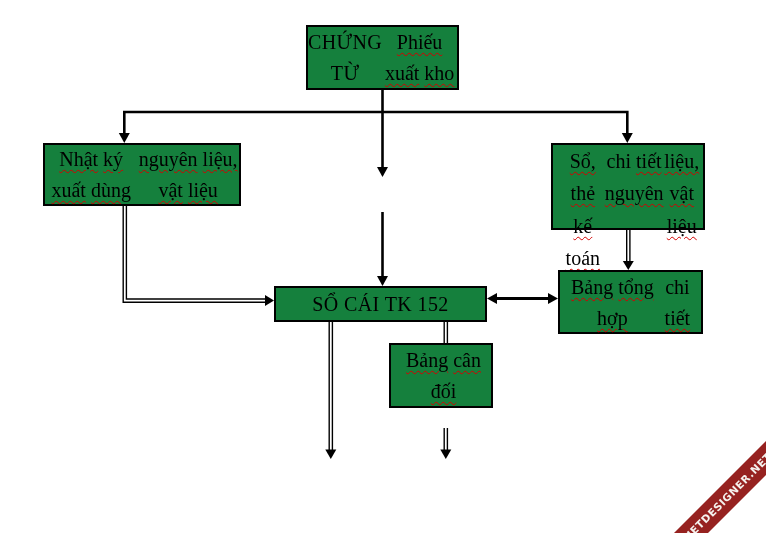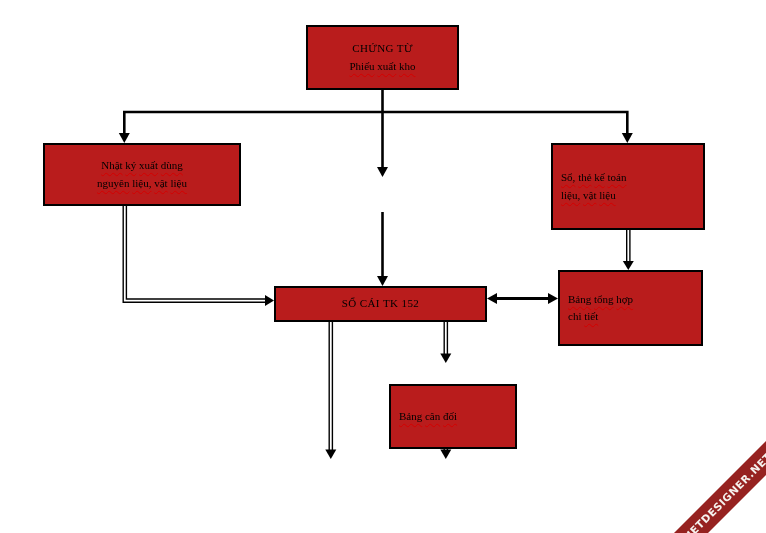--- a/index.html
+++ b/index.html
@@ -6,25 +6,25 @@
   #canvas{
     position:relative;width:766px;height:533px;overflow:hidden;
     background:var(--background,#fff);color:#000;
     font-family:"Liberation Serif","DejaVu Serif",serif;
   }
   #wires{position:absolute;left:0;top:0;width:766px;height:533px;}
   .ln{stroke:var(--line,#000);fill:none;}
   .hd{fill:var(--line,#000);stroke:none;}
   .box{
     position:absolute;box-sizing:border-box;border:2px solid var(--line,#000);
-    background:#b91c1c;display:flex;flex-direction:column;justify-content:center;
-    font-size:11px;line-height:1.55;
+    background:#15803d;display:flex;flex-direction:row;justify-content:center;
+    font-size:20px;line-height:1.55;
   }
   .center{align-items:center;text-align:center;}
-  .leftal{align-items:flex-start;text-align:left;padding-left:8px;padding-right:3px;}
+  .leftal{align-items:flex-start;text-align:center;padding-left:8px;padding-right:3px;}
   .hdr{letter-spacing:.4px;}
   .tall{line-height:1.62;}
   .wv{
     text-decoration-line:underline;text-decoration-style:wavy;
     text-decoration-color:var(--spell-underline,#d40000);
     text-decoration-thickness:1px;text-underline-offset:3px;
   }
   .ribbon{
     position:absolute;right:-50px;bottom:23px;width:180px;height:24px;
     background:var(--ribbon,#962220);transform:rotate(-45deg);
@@ -97,33 +97,34 @@
   </div>
 
   <div class="box center" style="left:43px;top:143px;width:198px;height:63px">
     <div><span class="wv">Nhật</span> <span class="wv">ký</span> <span class="wv">xuất</span> <span class="wv">dùng</span></div>
     <div><span class="wv">nguyên</span> <span class="wv">liệu,</span> <span class="wv">vật</span> <span class="wv">liệu</span></div>
   </div>
 
 
   <div class="box leftal tall" style="left:551px;top:143px;width:154px;height:87px">
     <div><span class="wv">Sổ,</span> <span class="wv">thẻ</span> <span class="wv">kế</span> <span class="wv">toán</span></div>
+    <div><span>chi</span> <span class="wv">tiết</span> <span class="wv">nguyên</span></div>
     <div><span class="wv">liệu,</span> <span class="wv">vật</span> <span class="wv">liệu</span></div>
   </div>
 
   <div class="box center hdr" style="left:274px;top:286px;width:213px;height:36px">
     <div>SỔ CÁI TK 152</div>
   </div>
 
-  <div class="box leftal" style="left:558px;top:270px;width:145px;height:76px">
+  <div class="box leftal" style="left:558px;top:270px;width:145px;height:64px">
     <div><span class="wv">Bảng</span> <span class="wv">tổng</span> <span class="wv">hợp</span></div>
     <div><span>chi</span> <span class="wv">tiết</span></div>
   </div>
 
-  <div class="box leftal" style="left:389px;top:384px;width:128px;height:65px">
+  <div class="box leftal" style="left:389px;top:343px;width:104px;height:65px">
     <div><span class="wv">Bảng</span> <span class="wv">cân</span> <span class="wv">đối</span></div>
   </div>
 
 
   <div class="ribbon">
     <span>VIETDESIGNER.NET</span>
   </div>
 
 </div>
 

